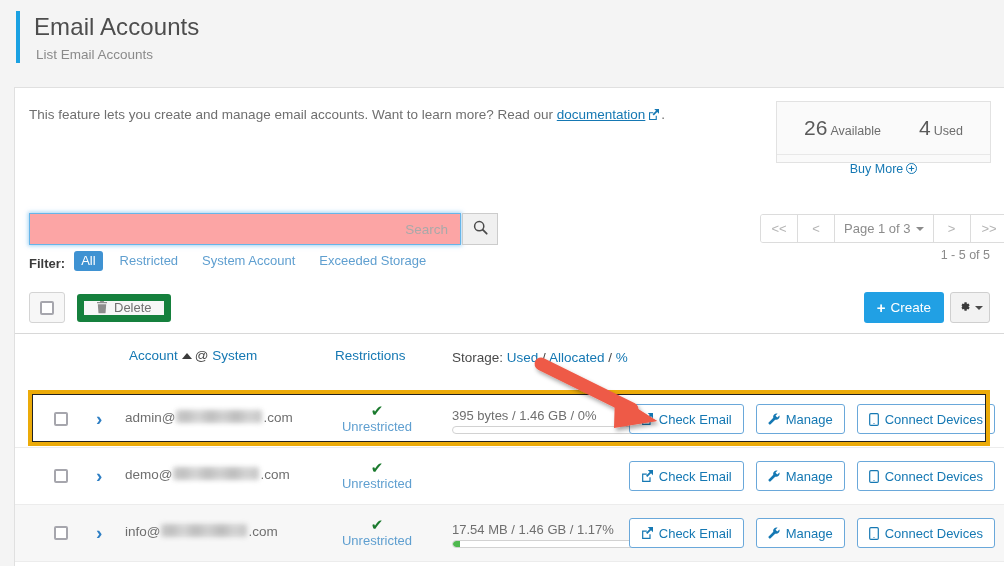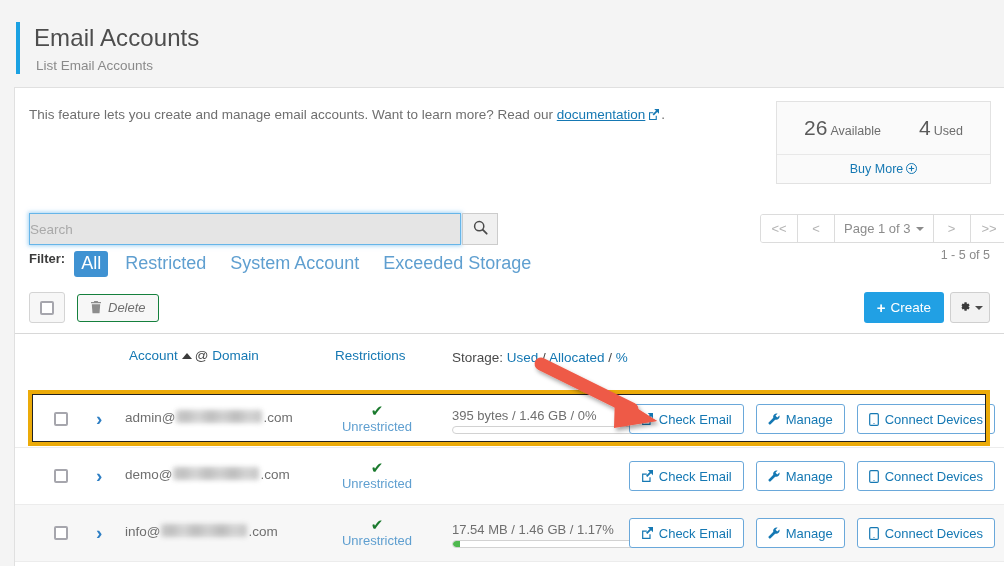--- a/index.html
+++ b/index.html
@@ -10,21 +10,21 @@
     background: #f4f4f4;
     font-family: "Liberation Sans", sans-serif;
     font-size: 13px;
     color: #4a4a4a;
     -webkit-font-smoothing: antialiased;
   }
 
   
   #page-header {
     position: absolute;
-    left: 0; top: 12px; width: 816px; height: 87px;
+    left: 0; top: 1px; width: 816px; height: 87px;
     background: #f4f4f4;
   }
   #accent-bar {
     position: absolute; left: 16px; top: 10px;
     width: 4px; height: 52px;
     background: #1ba1e2;
   }
   #page-title {
     position: absolute; left: 34px; top: 12px;
     font-size: 24px; font-weight: 400;
@@ -59,21 +59,21 @@
     position: relative;
     width: 11px; height: 11px;
     vertical-align: -1px;
     margin: 0 2px 0 3px;
   }
   .ext-icon svg { display:block; }
 
   
   #quota-box {
     position: absolute; left: 761px; top: 13px;
-    width: 215px; height: 83px;
+    width: 215px; height: 62px;
     border: 1px solid #e2e2e2;
     background: #fafafa;
   }
   #quota-top {
     height: 53px;
     display: flex;
     align-items: center;
     justify-content: space-around;
     border-bottom: 1px solid #e8e8e8;
     padding: 0 8px;
@@ -96,50 +96,51 @@
   
   #search-wrap {
     position: absolute; left: 14px; top: 125px;
     display: flex;
   }
   #search-input {
     width: 432px; height: 32px;
     border: 1px solid #66b5e8;
     outline: none;
     box-shadow: 0 0 4px 1px rgba(90,175,235,.55);
-    padding: 4px 0;
+    padding: 4px 12px;
     font-size: 13.5px;
     color: #555;
     font-family: "Liberation Sans", sans-serif;
-    background: #e5e5e5;
+    background: #fca5a5;
     border-radius: 0;
+    text-align: right;
   }
   #search-input::placeholder { color: #a9a9a9; }
   #search-btn {
     width: 36px; height: 32px;
     margin-left: 1px;
     background: #f0f0f0;
     border: 1px solid #ccc;
     display: flex; align-items: center; justify-content: center;
     cursor: pointer;
   }
 
   
   #filter-row {
     position: absolute; left: 14px; top: 163px;
-    display: flex; align-items: flex-start;
+    display: flex; align-items: flex-end;
     font-size: 13px;
   }
   #filter-label { font-weight: bold; color: #3b3b3b; margin-right: 9px; }
   .filter-pill {
     padding: 2px 7px 3px;
     color: #5f9fd0;
     cursor: pointer;
     margin-right: 10px;
-    font-size: 18px;
+    font-size: 13px;
     white-space: nowrap;
   }
   .filter-pill.active {
     background: #3f92d2;
     color: #fff;
     border-radius: 3px;
   }
 
   
   #pager {
@@ -194,28 +195,27 @@
   .cb {
     width: 14px; height: 14px;
     border: 2px solid #a6a6ad;
     background: #fff;
     border-radius: 2px;
   }
   #delete-btn {
     margin-left: 12px;
     height: 28px;
     padding: 0 12px;
-    border: 1px solid #15803d;
+    border: 7px solid #15803d;
     background: #f7f7f7;
     border-radius: 3px;
     display: flex; align-items: center;
     font-size: 13px; color: #707070;
     cursor: pointer;
     white-space: nowrap;
-    font-style: italic;
   }
   #create-btn {
     position: absolute; right: 60px; top: 204px;
     height: 31px; padding: 0 13px;
     background: #21a0e4;
     color: #fff;
     border: none; border-radius: 3px;
     font-size: 13.5px;
     display: flex; align-items: center;
     cursor: pointer;
@@ -443,21 +443,21 @@
     <span>
       <svg width="13" height="13" viewBox="0 0 16 16">
           <path d="M8 5.2a2.8 2.8 0 100 5.6 2.8 2.8 0 000-5.6zm0 4.2a1.4 1.4 0 110-2.8 1.4 1.4 0 010 2.8z" fill="#3a3a3a"></path>
           <path d="M14.4 9.3l-1.2-.7c.1-.4.1-.8 0-1.2l1.2-.7-1.4-2.4-1.2.7c-.3-.3-.7-.5-1.1-.6V2.9h-2.8v1.5c-.4.1-.8.3-1.1.6l-1.2-.7L4.2 6.7l1.2.7c-.1.4-.1.8 0 1.2l-1.2.7 1.4 2.4 1.2-.7c.3.3.7.5 1.1.6v1.5h2.8v-1.5c.4-.1.8-.3 1.1-.6l1.2.7z" fill="#3a3a3a"></path>
         </svg>
     </span>
     <span class="gear-caret"></span>
   </div>
 
   <div id="table-head">
-    <div class="th" id="th-account"><span>Account</span><span class="sort-caret"></span><span class="at">@</span> <span>Domain</span></div>
+    <div class="th" id="th-account"><span>Account</span><span class="sort-caret"></span><span class="at">@</span> <span>System</span></div>
     <div class="th" id="th-restrictions">Restrictions</div>
     <div class="th" id="th-storage"><span class="lbl-static">Storage:</span> <span>Used</span> <span class="lbl-static">/</span> <span>Allocated</span> <span class="lbl-static">/</span> <span>%</span></div>
   </div>
 
   <div class="row" style="top:303px;">
     <span class="cb row-chk"></span>
     <span class="row-caret">›</span>
     <div class="row-account">
         <span>admin@</span>
         <span class="blur-dom"></span>

